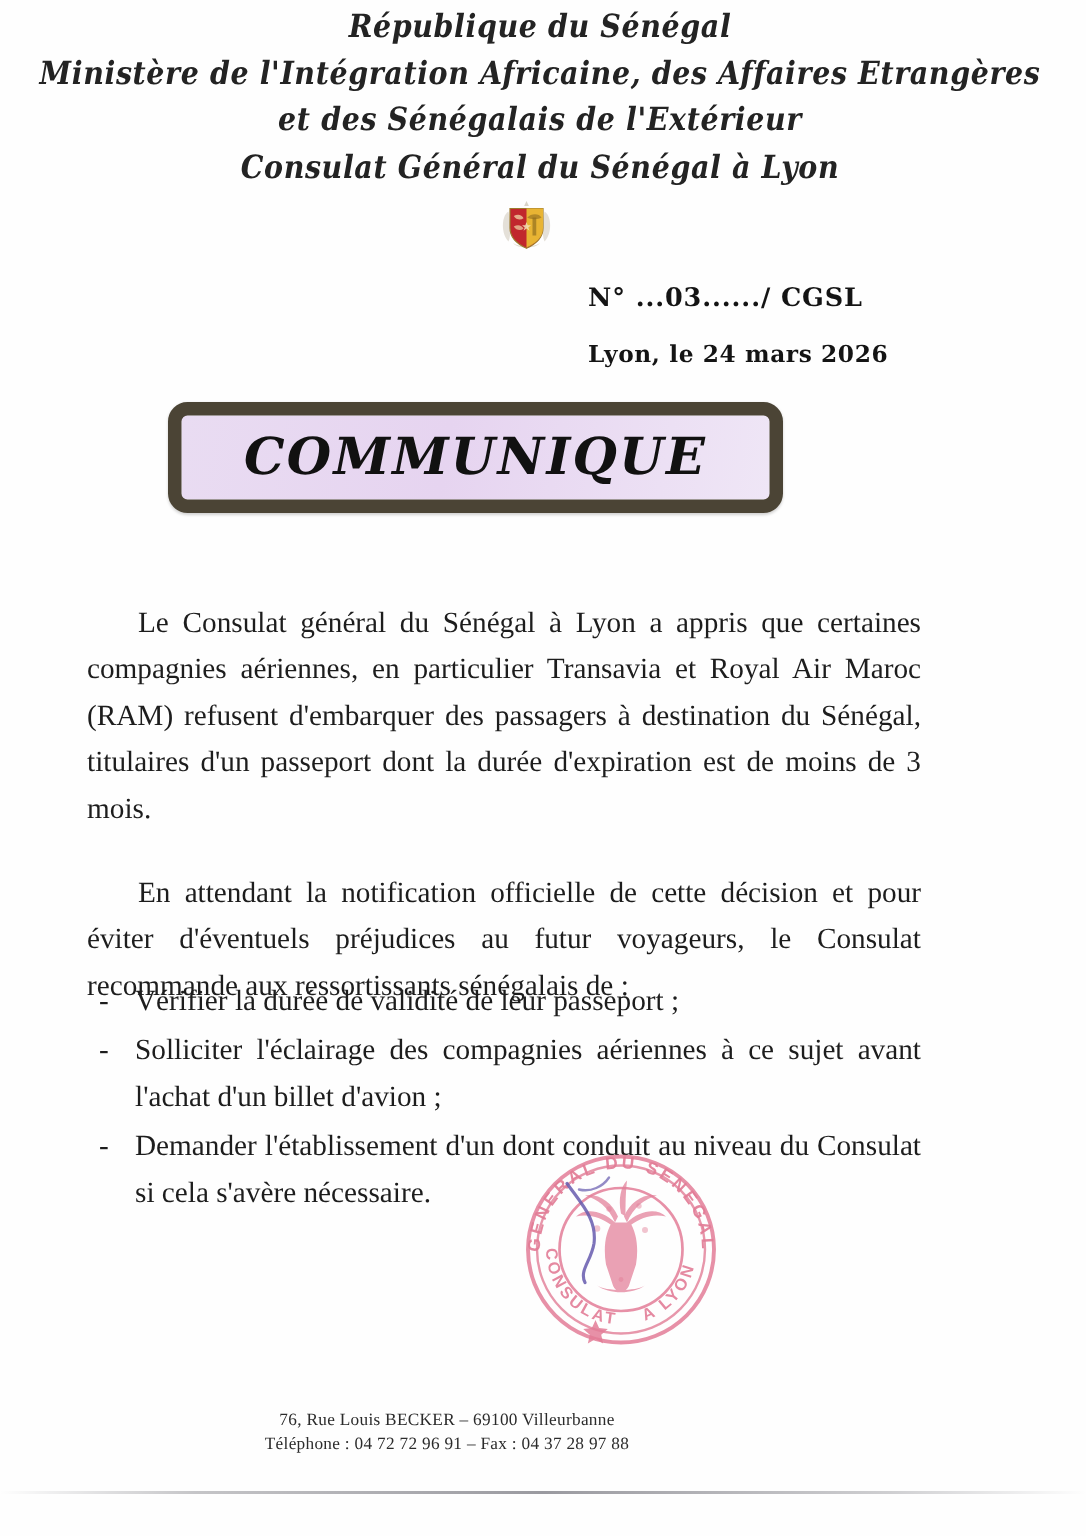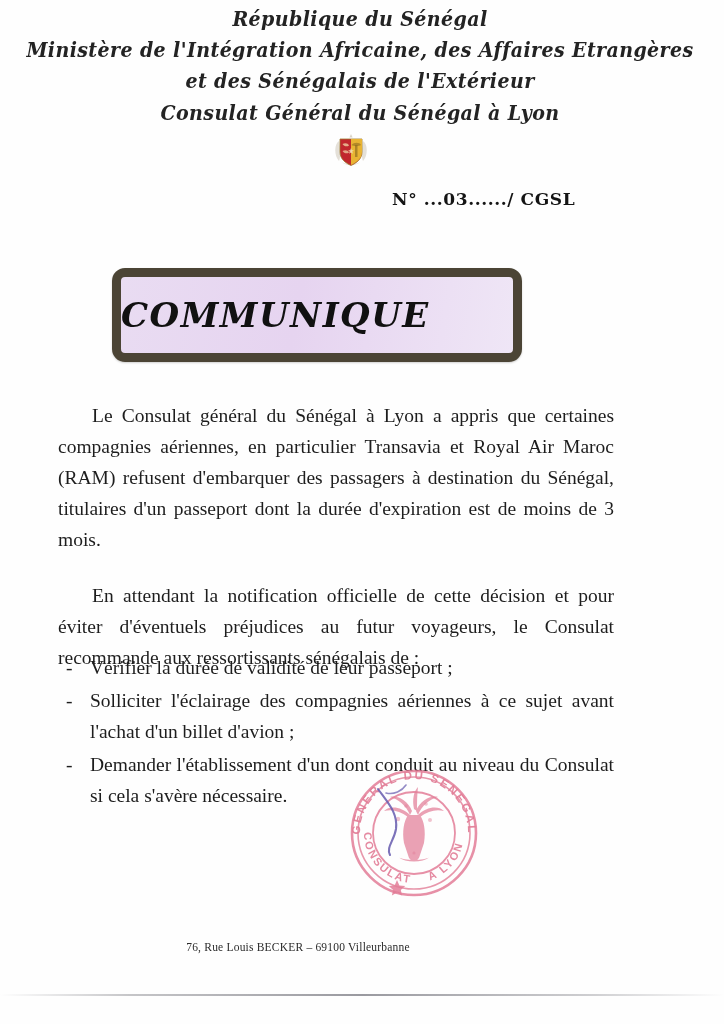--- a/index.html
+++ b/index.html
@@ -76,28 +76,28 @@
     letter-spacing: 0.4px;
     color: #141414;
   }
 
   
   .banner {
     position: absolute;
     top: 268px;
     left: 112px;
     width: 410px;
-    height: 94px;
+    height: 74px;
     box-sizing: border-box;
     background: linear-gradient(100deg,#e9dcf2 0%, #e6d4f0 45%, #efe6f6 100%);
     border: 9px solid #4b4435;
     border-radius: 13px;
     display: flex;
     align-items: center;
-    justify-content: flex-start;
+    justify-content: center;
     box-shadow: 0 1px 2px rgba(0,0,0,0.18);
   }
   .banner-text {
     font-family: "DejaVu Serif", "Liberation Serif", serif;
     font-weight: 700;
     font-style: italic;
     font-size: 34px;
     letter-spacing: 1.5px;
     color: #111111;
     white-space: nowrap;
@@ -216,20 +216,21 @@
       <path d="M21.5 15 C24 12 29.5 12 31 15 C29 16.5 23.5 16.5 21.5 15 Z" fill="#8d6b1f" opacity="0.6"></path>
 
       <path d="M12.5 14 C15 12.5 18 13 19 15.5 C17 17 14 16.5 12.5 14 Z" fill="#f0d9a8" opacity="0.75"></path>
       <path d="M12.5 21 C15 19.5 18 20 19 22.5 C17 24 14 23.5 12.5 21 Z" fill="#f0d9a8" opacity="0.7"></path>
 
       <path d="M20.2 20.2 L21 18 L21.8 20.2 L24 20.2 L22.2 21.6 L23 23.8 L21 22.4 L19 23.8 L19.8 21.6 L18 20.2 Z" fill="#f3e4b8" opacity="0.85"></path>
     </svg>
   </div>
 
   <div class="refno">N° ...03....../ CGSL</div>
+  <div class="dateline">Lyon, le 24 mars 2026</div>
 
   <div class="banner">
     <span class="banner-text">COMMUNIQUE</span>
   </div>
 
   <div class="body-block">
     <p class="para">Le Consulat général du Sénégal à Lyon a appris que certaines compagnies aériennes, en particulier Transavia et Royal Air Maroc (RAM) refusent d'embarquer des passagers à destination du Sénégal, titulaires d'un passeport dont la durée d'expiration est de moins de 3 mois.</p>
     <p class="para">En attendant la notification officielle de cette décision et pour éviter d'éventuels préjudices au futur voyageurs, le Consulat recommande aux ressortissants sénégalais de :</p>
   </div>
 
@@ -291,16 +292,17 @@
       <path d="M59 123 L61.4 128.4 L67.2 129 L62.8 132.9 L64.1 138.6 L59 135.6
                L53.9 138.6 L55.2 132.9 L50.8 129 L56.6 128.4 Z" fill="#e0738f" opacity="0.85"></path>
 
       <path d="M26 38 C36 52 46 62 44 78 C42 90 34 96 38 104" stroke="#5b4fa8" stroke-width="2.1" fill="none" stroke-linecap="round" opacity="0.85" transform="translate(14,-6)"></path>
       <path d="M34 42 C42 44 50 40 54 34" stroke="#5b4fa8" stroke-width="1.6" fill="none" stroke-linecap="round" opacity="0.7" transform="translate(14,-6)"></path>
     </svg>
   </div>
 
   <div class="footer">
     <div class="footer-line1">76, Rue Louis BECKER – 69100 Villeurbanne</div>
+    <div class="footer-line2">Téléphone : 04 72 72 96 91 – Fax : 04 37 28 97 88</div>
   </div>
 
   <div class="scan-edge"></div>
 </div>
 
 </body></html>

